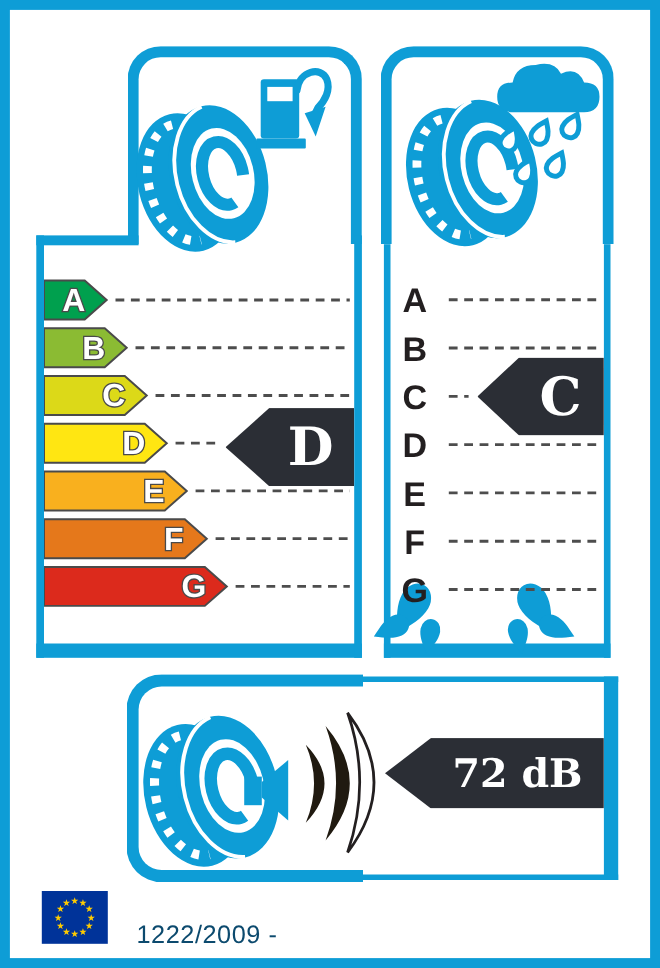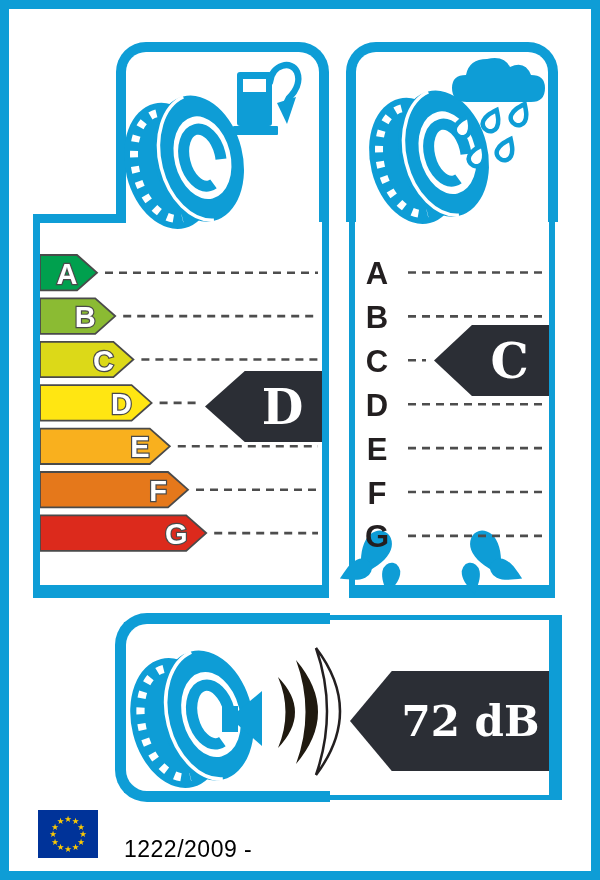--- a/index.html
+++ b/index.html
@@ -31,26 +31,26 @@
               text-anchor:middle;dominant-baseline:central;}
   .dashline{stroke:#4d4d4d;stroke-width:2.6;stroke-dasharray:8 6;}
   .cls-arrow{stroke:#4a4a4a;stroke-width:1.8;}
   .rating{position:absolute;background:var(--dark,#2b2e35);color:#fff;
           font-family:"DejaVu Serif",serif;font-weight:bold;
           display:flex;align-items:center;justify-content:center;box-sizing:border-box;}
   .fuel-rating{left:205px;top:371px;width:117px;height:71px;font-size:48px;
                clip-path:polygon(0 50%,34% 0,100% 0,100% 100%,34% 100%);padding-left:38px;}
   .wet-rating{left:434px;top:325px;width:115px;height:71px;font-size:48px;
               clip-path:polygon(0 50%,33% 0,100% 0,100% 100%,33% 100%);padding-left:36px;}
-  .noise-rating{left:350px;top:671px;width:199px;height:100px;font-size:42px;
+  .noise-rating{left:350px;top:671px;width:199px;height:64px;font-size:36px;
                 clip-path:polygon(0 50%,21% 0,100% 0,100% 100%,21% 100%);padding-left:42px;}
   .eu-flag{position:absolute;left:38px;top:810px;width:60px;height:48px;background:var(--eu,#003399);}
   .eu-flag svg{width:60px;height:48px;display:block;}
   .star{font:8.5px "DejaVu Sans",sans-serif;fill:var(--star,#ffcc00);text-anchor:middle;}
-  .reg-text{position:absolute;left:124px;top:836px;font-size:23px;color:#000000;
+  .reg-text{position:absolute;left:124px;top:836px;font-size:23px;color:#0c4a6e;
             letter-spacing:0.5px;}
   .b{fill:var(--blue,#0e9dd6);}
   .bs{stroke:var(--blue,#0e9dd6);}
   .wave{fill:var(--wave,#201a10);}
 </style>
 </head>
 <body>
 
 <div class="stage" style="--blue: #0e9dd6; --dark: #2b2e35; --eu: #003399; --star: #ffcc00; --wave: #201a10;">
 

